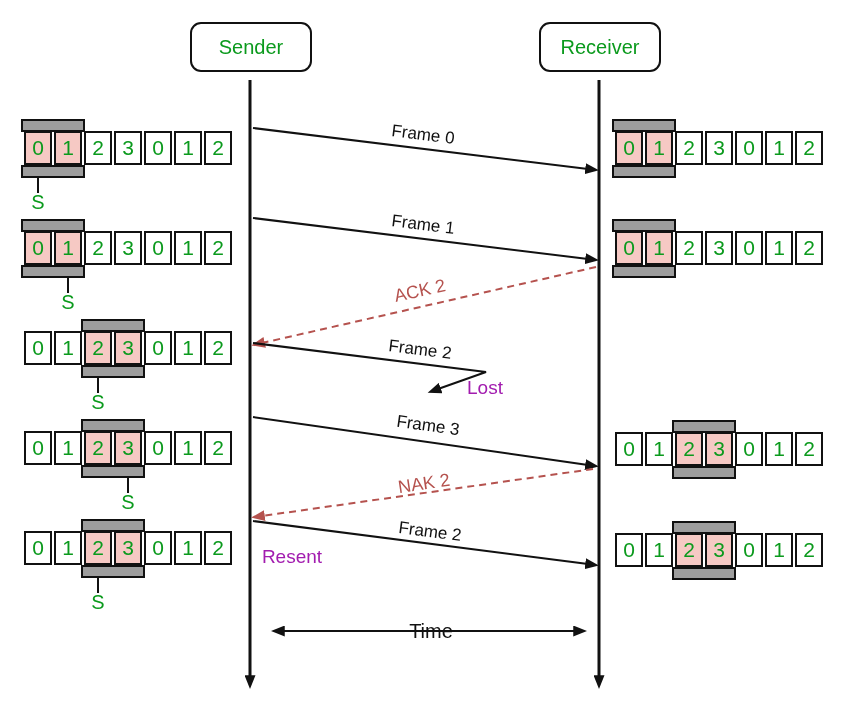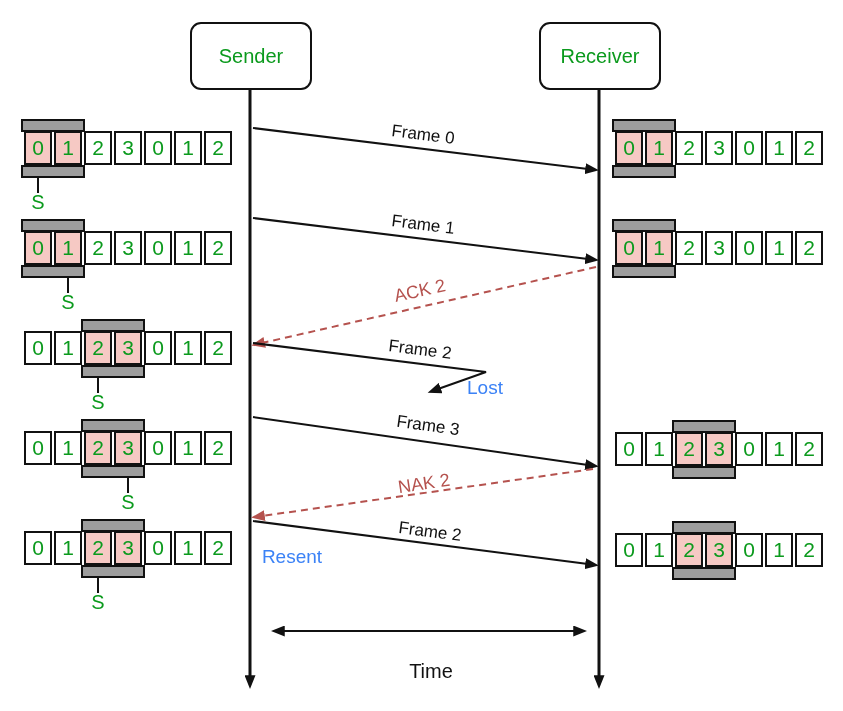--- a/index.html
+++ b/index.html
@@ -3,32 +3,32 @@
 <meta charset="utf-8">
 <style>
   html,body{margin:0;padding:0;background:#ffffff;}
   .canvas{
     position:relative;width:843px;height:711px;background:#ffffff;
     font-family:"Liberation Sans","DejaVu Sans",sans-serif;overflow:hidden;
   }
   svg.layer{position:absolute;left:0;top:0;width:843px;height:711px;}
 
   .node-box{
-    position:absolute;width:122px;height:68px;border:2px solid #111;
+    position:absolute;width:122px;height:50px;border:2px solid #111;
     border-radius:11px;background:#fff;display:flex;align-items:center;justify-content:center;
     font-size:20px;color:#0b9a1d;box-sizing:border-box;
   }
 
   .msg-label{
     position:absolute;font-size:17px;color:#111;white-space:nowrap;
     transform:translate(-50%,-50%);
   }
   .msg-label.red{color:#b5524e;font-size:18px;}
   .note-label{
-    position:absolute;font-size:19px;color:#3b82f6;white-space:nowrap;
+    position:absolute;font-size:19px;color:#a21caf;white-space:nowrap;
     transform:translate(-50%,-50%);
   }
   .time-label{
     position:absolute;font-size:20px;color:#111;white-space:nowrap;
     transform:translate(-50%,-50%);
   }
 
   .winrow{position:absolute;width:210px;height:96px;}
   .winrow .bar{
     position:absolute;height:13px;background:#9d9d9d;border:2px solid #111;box-sizing:border-box;
@@ -81,21 +81,21 @@
 
   <div class="msg-label" style="left:423px;top:135px;transform:translate(-50%,-50%) rotate(7deg);">Frame 0</div>
   <div class="msg-label" style="left:423px;top:225px;transform:translate(-50%,-50%) rotate(7deg);">Frame 1</div>
   <div class="msg-label red" style="left:420px;top:291px;transform:translate(-50%,-50%) rotate(-12.5deg);">ACK 2</div>
   <div class="msg-label" style="left:420px;top:350px;transform:translate(-50%,-50%) rotate(7deg);">Frame 2</div>
   <div class="note-label" style="left:485px;top:388px;">Lost</div>
   <div class="msg-label" style="left:428px;top:426px;transform:translate(-50%,-50%) rotate(8deg);">Frame 3</div>
   <div class="msg-label red" style="left:424px;top:484px;transform:translate(-50%,-50%) rotate(-8.5deg);">NAK 2</div>
   <div class="msg-label" style="left:430px;top:532px;transform:translate(-50%,-50%) rotate(7.5deg);">Frame 2</div>
   <div class="note-label" style="left:292px;top:557px;text-align:right;">Resent</div>
-  <div class="time-label" style="left:431px;top:631px;margin-top:40px;">Time</div>
+  <div class="time-label" style="left:431px;top:631px;">Time</div>
 
   <div id="windows-root">
       <div class="winrow" style="left: 24px; top: 119px;">
         <div class="bar" style="left: -3px; top: 0px; width: 64px;"></div>
         <div class="bar" style="left: -3px; top: 46px; width: 64px;"></div>
         <div class="cells">
           <div class="cell win">0</div>
           <div class="cell win">1</div>
           <div class="cell">2</div>
           <div class="cell">3</div>

